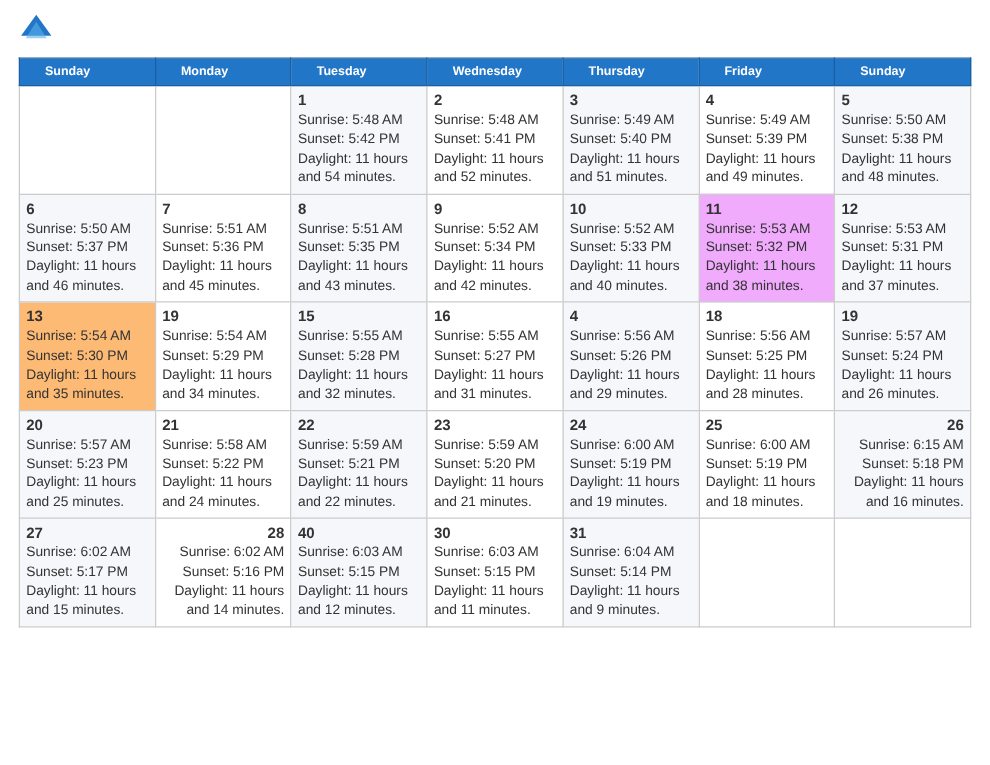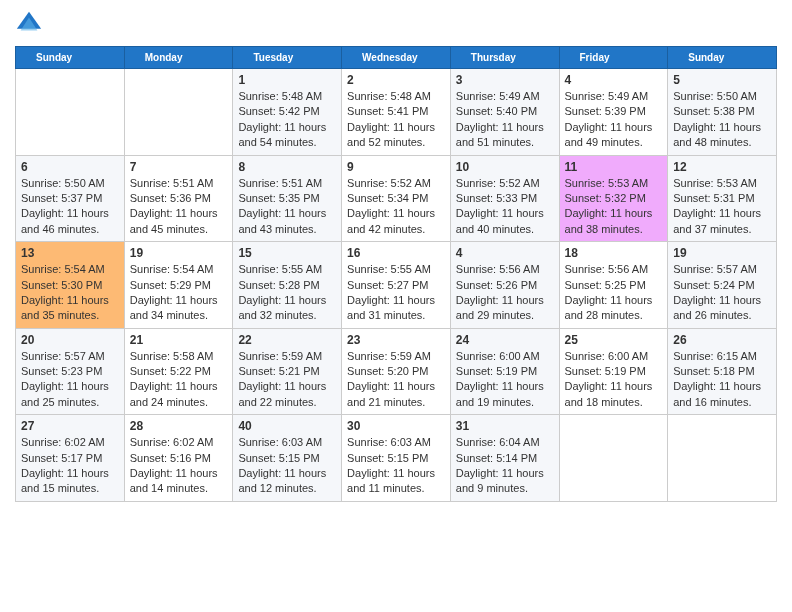--- a/index.html
+++ b/index.html
@@ -314,37 +314,37 @@
 Daylight: 11 hours
 and 19 minutes.</div>
           </td>
           <td style="background: rgb(255, 255, 255);">
             <span class="day-number">25</span>
             <div class="day-info" style="white-space: pre-line;">Sunrise: 6:00 AM
 Sunset: 5:19 PM
 Daylight: 11 hours
 and 18 minutes.</div>
           </td>
-          <td style="background: rgb(245, 247, 250);">
+          <td style="background: rgb(245, 247, 250); text-align: right;">
             <span class="day-number">26</span>
             <div class="day-info" style="white-space: pre-line;">Sunrise: 6:15 AM
 Sunset: 5:18 PM
 Daylight: 11 hours
 and 16 minutes.</div>
           </td>
         </tr>
         <tr>
           <td style="background: rgb(245, 247, 250);">
             <span class="day-number">27</span>
             <div class="day-info" style="white-space: pre-line;">Sunrise: 6:02 AM
 Sunset: 5:17 PM
 Daylight: 11 hours
 and 15 minutes.</div>
           </td>
-          <td style="background: rgb(255, 255, 255);">
+          <td style="background: rgb(255, 255, 255); text-align: right;">
             <span class="day-number">28</span>
             <div class="day-info" style="white-space: pre-line;">Sunrise: 6:02 AM
 Sunset: 5:16 PM
 Daylight: 11 hours
 and 14 minutes.</div>
           </td>
           <td style="background: rgb(245, 247, 250);">
             <span class="day-number">40</span>
             <div class="day-info" style="white-space: pre-line;">Sunrise: 6:03 AM
 Sunset: 5:15 PM

